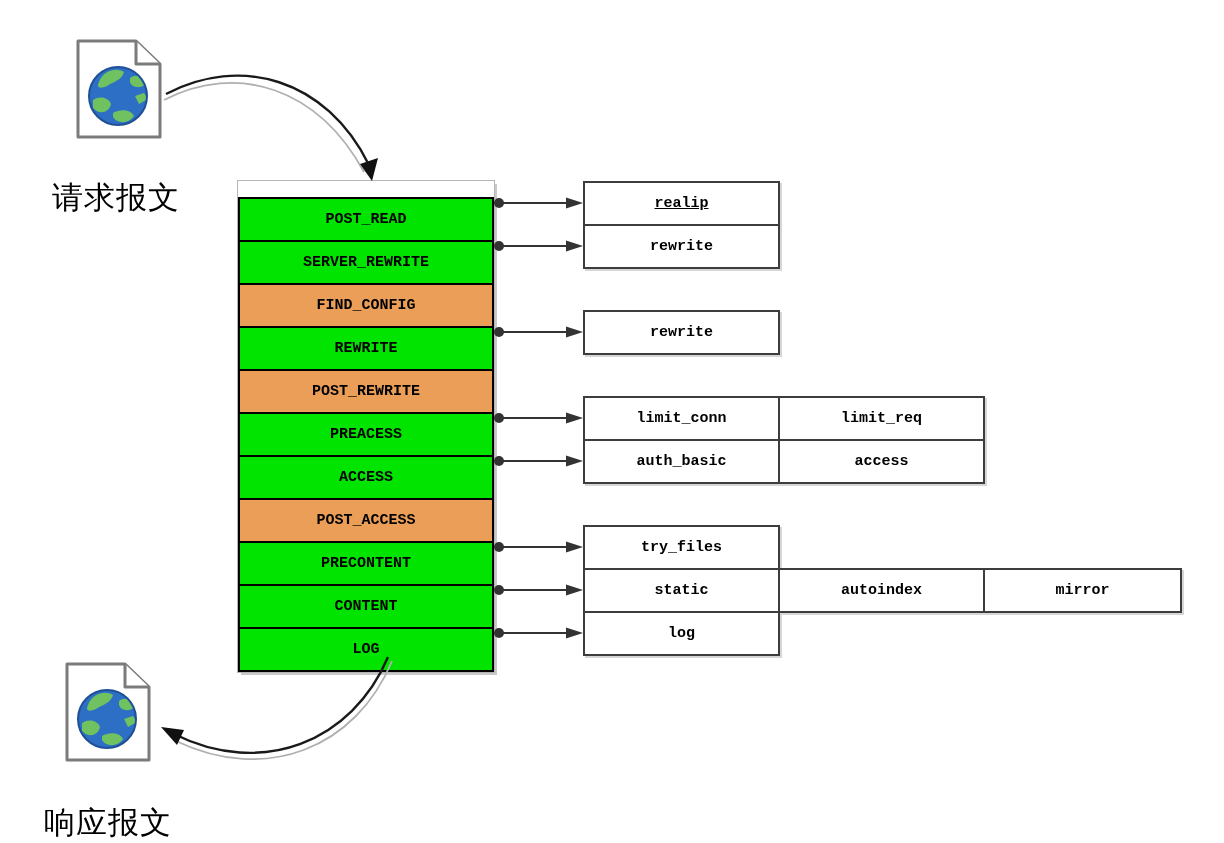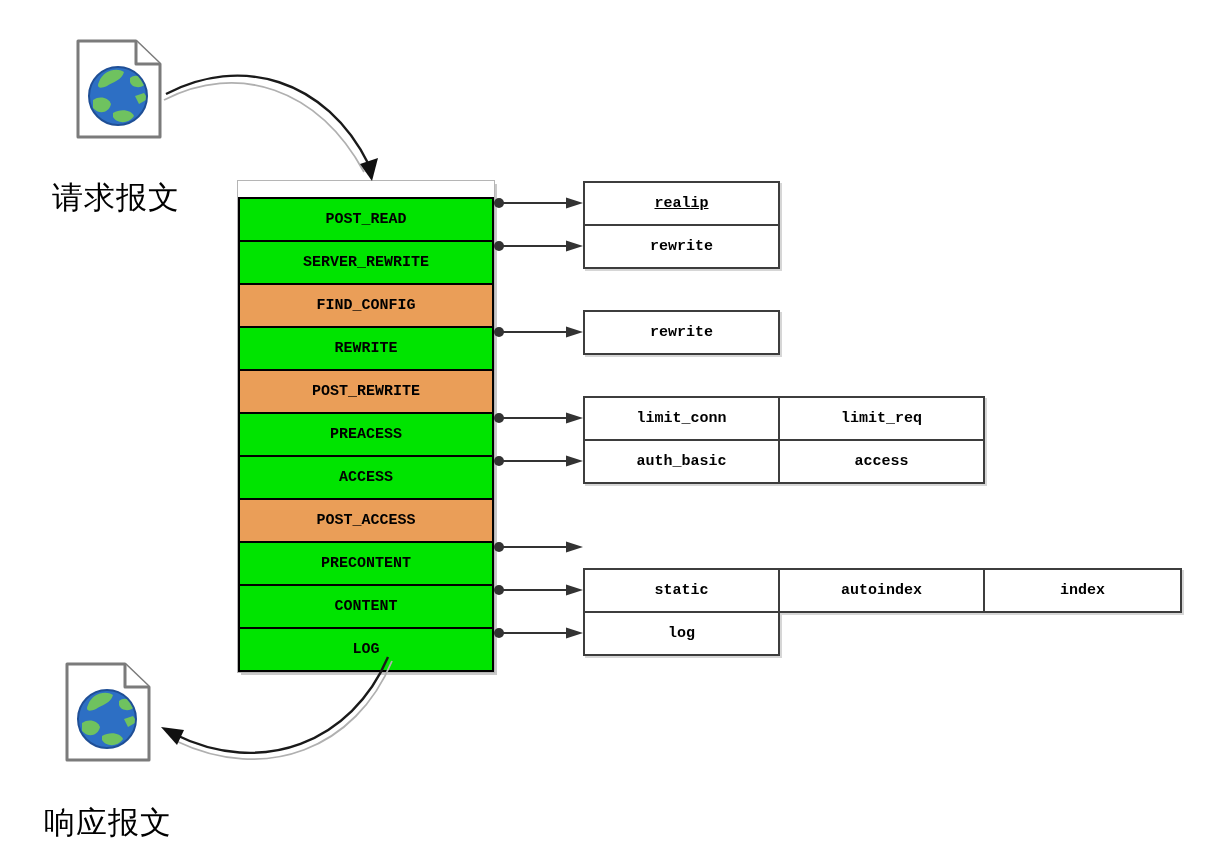--- a/index.html
+++ b/index.html
@@ -122,23 +122,24 @@
     <div class="phase" data-type="green">LOG</div>
   </div>
 
   <div class="mod c1 t0">realip</div>
   <div class="mod c1 t1">rewrite</div>
   <div class="mod c1 t3">rewrite</div>
   <div class="mod c1 t5">limit_conn</div>
   <div class="mod c2 t5">limit_req</div>
   <div class="mod c1 t6">auth_basic</div>
   <div class="mod c2 t6">access</div>
+  <div class="mod c1 t8">try_files</div>
   <div class="mod c1 t9">static</div>
   <div class="mod c2 t9">autoindex</div>
-  <div class="mod c3 t9">index</div>
+  <div class="mod c3 t9">mirror</div>
   <div class="mod c1 t10">log</div>
 
   <svg class="overlay" width="1224" height="843" viewBox="0 0 1224 843">
 
     <g>
       <path d="M 164,100 C 238,62 318,88 364,172" fill="none" stroke="#b0b0b0" stroke-width="1.8"></path>
       <path d="M 166,94 C 240,55 326,78 369,165" fill="none" stroke="#1a1a1a" stroke-width="2.4"></path>
       <polygon points="372,181 378,158 360,164" fill="#111111"></polygon>
     </g>
 

